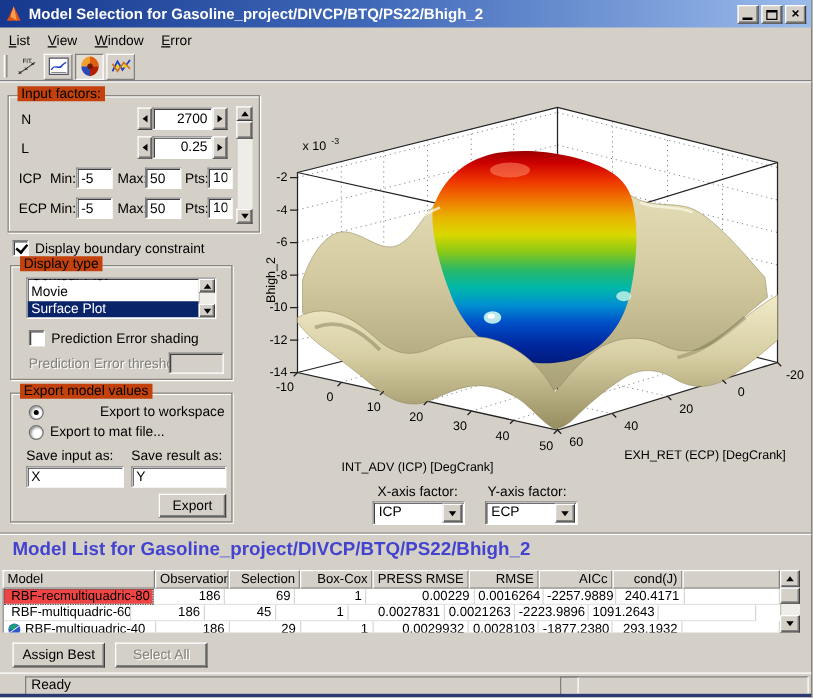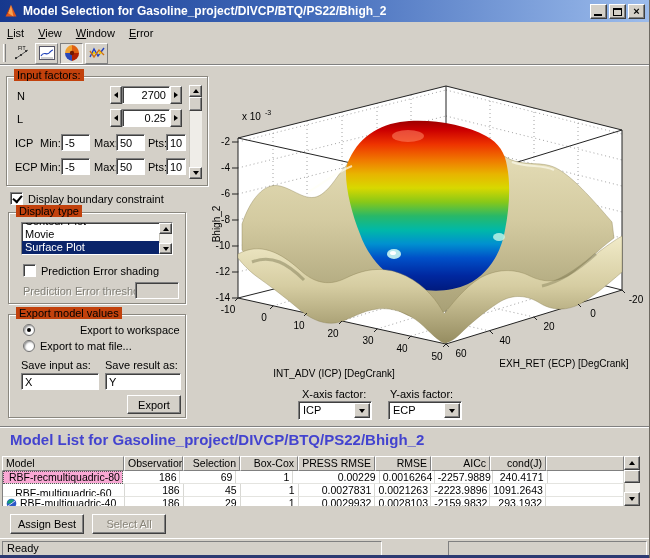--- a/index.html
+++ b/index.html
@@ -76,21 +76,21 @@
   .thead{position:absolute;left:2px;top:456px;height:15px;display:flex;}
   .th{background:#d4d0c8;border:1px solid;border-color:#fff #808080 #808080 #fff;font-size:10.5px;
     padding:0 3px;white-space:nowrap;overflow:hidden;line-height:13px;}
   .th.num{text-align:right;}
   .tbody{position:absolute;left:2px;top:471px;width:622px;height:35px;background:#fff;overflow:hidden;
     border-left:1px solid #808080;}
   .tr{display:flex;height:13px;line-height:13px;font-size:10.5px;}
   .td{border-right:1px solid #d8d8d4;border-bottom:1px solid #e4e4e0;padding:0 3px;white-space:nowrap;overflow:hidden;}
   .td.num{text-align:right;}
   .td.model{display:flex;align-items:center;gap:3px;}
-  .td.model.sel{background:#f9a8d4;outline:1px dotted #555;outline-offset:-1px;}
+  .td.model.sel{background:#ef4444;outline:1px dotted #555;outline-offset:-1px;}
   
   .statusbar{position:absolute;left:0;top:538px;width:650px;height:18px;border-top:1px solid #fff;}
   .status-cell{position:absolute;top:2px;height:15px;border:1px solid;border-color:#808080 #fff #fff #808080;
     padding:0 4px;line-height:13px;}
   .bottom-strip{position:absolute;left:0;top:555px;width:650px;height:3px;background:#2c3a72;}
   svg text{font-family:"Liberation Sans","DejaVu Sans",sans-serif;}
 </style>
 </head>
 <body>
 
@@ -396,21 +396,21 @@
       <div class="td num" style="width:59px;">186</div>
       <div class="td num" style="width:57px;">69</div>
       <div class="td num" style="width:58px;">1</div>
       <div class="td num" style="width:88px;">0.00229</div>
       <div class="td num" style="width:56px;">0.0016264</div>
       <div class="td num" style="width:59px;">-2257.9889</div>
       <div class="td num" style="width:56px;">240.4171</div>
       <div class="td" style="width:78px;"></div>
     </div>
     <div class="tr">
-      <div class="td model" style="width:122px;flex-direction:column;">
+      <div class="td model" style="width:102px;">
         <svg width="11" height="11" viewBox="0 0 11 11">
             <circle cx="5.5" cy="5.5" r="4.8" fill="#2c58c8"></circle>
             <path d="M1,5.5 A4.5,4.5 0 0 1 8,2 L5.5,5.5 Z" fill="#18a078"></path>
             <line x1="2" y1="8" x2="9" y2="3" stroke="#fff" stroke-width="0.8"></line>
           </svg>
         <span>RBF-multiquadric-60</span>
       </div>
       <div class="td num" style="width:59px;">186</div>
       <div class="td num" style="width:57px;">45</div>
       <div class="td num" style="width:58px;">1</div>
@@ -427,37 +427,37 @@
             <path d="M1,5.5 A4.5,4.5 0 0 1 8,2 L5.5,5.5 Z" fill="#18a078"></path>
             <line x1="2" y1="8" x2="9" y2="3" stroke="#fff" stroke-width="0.8"></line>
           </svg>
         <span>RBF-multiquadric-40</span>
       </div>
       <div class="td num" style="width:59px;">186</div>
       <div class="td num" style="width:57px;">29</div>
       <div class="td num" style="width:58px;">1</div>
       <div class="td num" style="width:77px;">0.0029932</div>
       <div class="td num" style="width:56px;">0.0028103</div>
-      <div class="td num" style="width:59px;">-2159.9832</div>
+      <div class="td num" style="width:59px;">-1877.2380</div>
       <div class="td num" style="width:56px;">293.1932</div>
       <div class="td" style="width:78px;"></div>
     </div>
   </div>
 
   <div class="sb-track" style="left:624px;top:456px;width:16px;height:50px;"></div>
   <div class="smallbtn" style="left:624px;top:456px;width:16px;height:14px;">
       <span class="tri-up"></span>
     </div>
   <div class="smallbtn" style="left:624px;top:470px;width:16px;height:13px;"></div>
   <div class="smallbtn" style="left:624px;top:492px;width:16px;height:14px;">
       <span class="tri-down"></span>
     </div>
 
   <button class="btn" style="left:10px;top:514px;width:74px;height:20px;">Assign Best</button>
   <button class="btn disabled" style="left:92px;top:514px;width:74px;height:20px;">Select All</button>
 
   <div class="statusbar">
-    <div class="status-cell" style="left:2px;width:380px;">Ready</div>
+    <div class="status-cell" style="left:20px;width:443px;">Ready</div>
     <div class="status-cell" style="left:448px;width:199px;"></div>
   </div>
   <div class="bottom-strip"></div>
 
 </div>
 
 </body></html>

